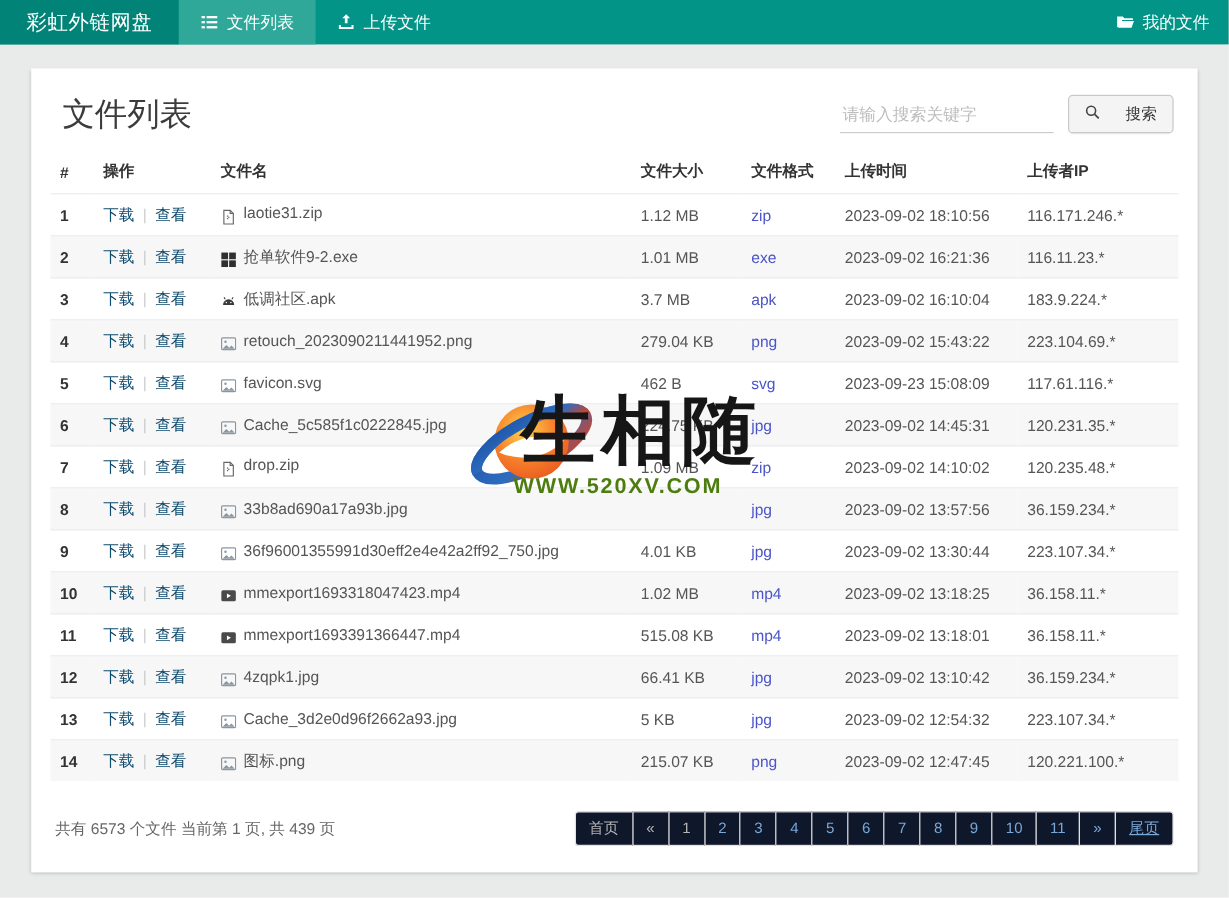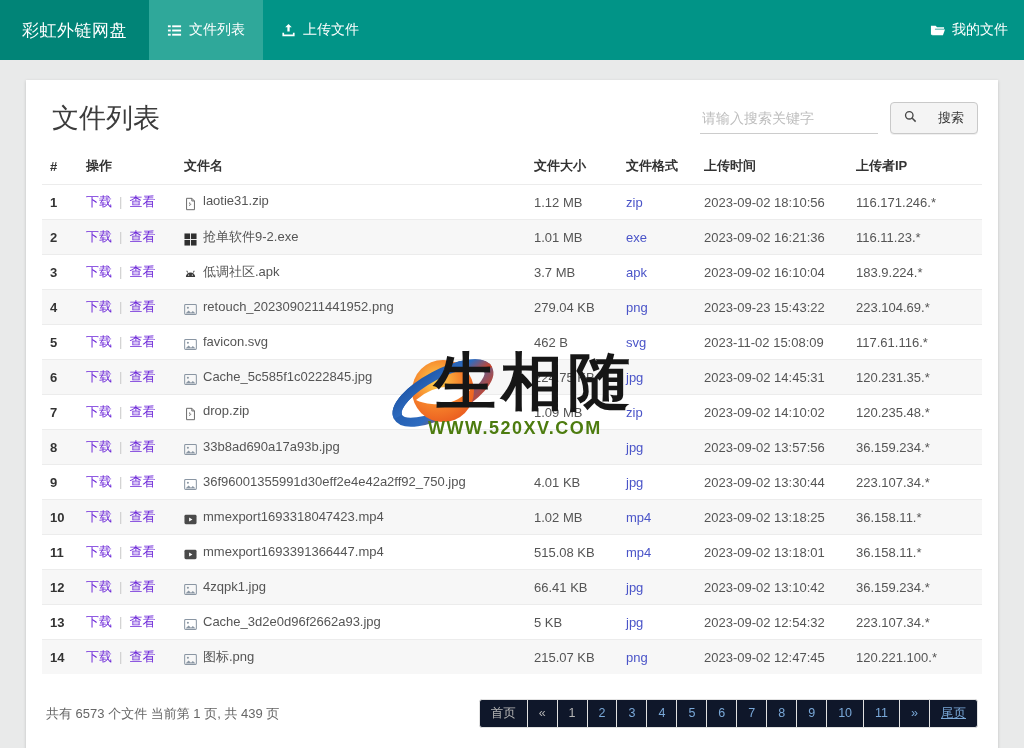--- a/index.html
+++ b/index.html
@@ -1,20 +1,20 @@
 <!DOCTYPE html>
 <html><head>
 <meta charset="utf-8">
 <style>
   *{box-sizing:border-box;}
   html,body{margin:0;padding:0;}
   body{background:#e9eaea;font-family:"Liberation Sans","DejaVu Sans",sans-serif;font-size:13px;color:#555;width:1024px;height:748px;overflow:hidden;}
 
   
-  .navbar{height:60px;background:#019487;display:flex;align-items:stretch;color:#fff;}
+  .navbar{height:37px;background:#019487;display:flex;align-items:stretch;color:#fff;}
   .brand{display:flex;align-items:center;padding:0 22px;background:#018477;font-size:17px;letter-spacing:.5px;}
   .nav-item{display:flex;align-items:center;gap:7px;padding:0 18px;font-size:14px;color:#fff;text-decoration:none;}
   .nav-item.active{background:#2fa89a;}
   .nav-right{margin-left:auto;display:flex;}
   .nav-right .nav-item{padding:0 16px;}
   .nav-item svg{display:block;}
 
   
   .card{position:relative;width:972px;margin:20px auto;background:#fff;min-height:664px;padding:14px 16px 22px;box-shadow:0 1px 3px rgba(0,0,0,.18);}
   .card-header{display:flex;justify-content:space-between;align-items:center;margin:6px 4px 12px;}
@@ -23,21 +23,21 @@
   .search-input{border:0;border-bottom:1px solid #ccc;width:178px;padding:7px 2px;font-size:14px;outline:none;color:#555;margin-right:12px;background:transparent;}
   .search-input::placeholder{color:#bdbdbd;}
   .search-btn{display:inline-flex;align-items:center;gap:21px;background:#f4f4f4;border:1px solid #c9c9c9;border-radius:4px;padding:6px 13px;font-size:13px;color:#333;cursor:pointer;box-shadow:0 1px 0 rgba(0,0,0,.06);}
 
   
   table{width:100%;border-collapse:collapse;font-size:13px;}
   th{text-align:left;padding:9px 8px;color:#333;font-weight:700;white-space:nowrap;}
   td{padding:8px 8px;border-top:1px solid #ececec;color:#555;white-space:nowrap;}
   tbody tr:nth-child(even){background:#f7f7f7;}
   td.num{font-weight:700;color:#333;}
-  .action a{color:#6d28d9;text-decoration:none;}
+  .action a{color:#0c4a6e;text-decoration:none;}
   .sep{color:#ccc;padding:0 7px;}
   .ficon{display:inline-block;vertical-align:-2px;margin-right:6px;}
   .ficon svg{display:inline-block;vertical-align:middle;}
   .ffmt a{color:#4a54c8;text-decoration:none;}
 
   
   .card-footer{display:flex;justify-content:space-between;align-items:center;margin-top:25px;padding:0 4px;}
   .summary{color:#666;font-size:13px;}
   .pagination{display:flex;}
   .page-item{padding:6px 11px;border:1px solid #e2e2e2;margin-left:-1px;background:#0f172a;font-size:12.5px;color:#79a8d8;text-decoration:none;line-height:1.2;}
@@ -194,38 +194,38 @@
     </td>
     <td class="fname">
       <span class="ficon"><svg width="13" height="13" viewBox="0 0 14 14">
                 <rect x="0.7" y="1.7" width="12.6" height="10.6" rx="1" fill="none" stroke="#8a96a3" stroke-width="1.1"></rect>
                 <circle cx="4.2" cy="5.2" r="1.1" fill="#8a96a3"></circle>
                 <path d="M1.6 11.4l3.4-3.4 2.5 2.5 2-2 3 2.9z" fill="#8a96a3"></path>
               </svg></span><span class="fname-text">retouch_2023090211441952.png</span>
     </td>
     <td class="fsize">279.04 KB</td>
     <td class="ffmt"><a href="#">png</a></td>
-    <td class="ftime">2023-09-23 15:43:22</td>
+    <td class="ftime">2023-09-02 15:43:22</td>
     <td class="fip">223.104.69.*</td>
   </tr>
         <tr>
     <td class="num">5</td>
     <td class="action">
       <a class="dl" href="#">下载</a><span class="sep">|</span><a class="vw" href="#">查看</a>
     </td>
     <td class="fname">
       <span class="ficon"><svg width="13" height="13" viewBox="0 0 14 14">
                 <rect x="0.7" y="1.7" width="12.6" height="10.6" rx="1" fill="none" stroke="#8a96a3" stroke-width="1.1"></rect>
                 <circle cx="4.2" cy="5.2" r="1.1" fill="#8a96a3"></circle>
                 <path d="M1.6 11.4l3.4-3.4 2.5 2.5 2-2 3 2.9z" fill="#8a96a3"></path>
               </svg></span><span class="fname-text">favicon.svg</span>
     </td>
     <td class="fsize">462 B</td>
     <td class="ffmt"><a href="#">svg</a></td>
-    <td class="ftime">2023-11-02 15:08:09</td>
+    <td class="ftime">2023-09-23 15:08:09</td>
     <td class="fip">117.61.116.*</td>
   </tr>
         <tr>
     <td class="num">6</td>
     <td class="action">
       <a class="dl" href="#">下载</a><span class="sep">|</span><a class="vw" href="#">查看</a>
     </td>
     <td class="fname">
       <span class="ficon"><svg width="13" height="13" viewBox="0 0 14 14">
                 <rect x="0.7" y="1.7" width="12.6" height="10.6" rx="1" fill="none" stroke="#8a96a3" stroke-width="1.1"></rect>

